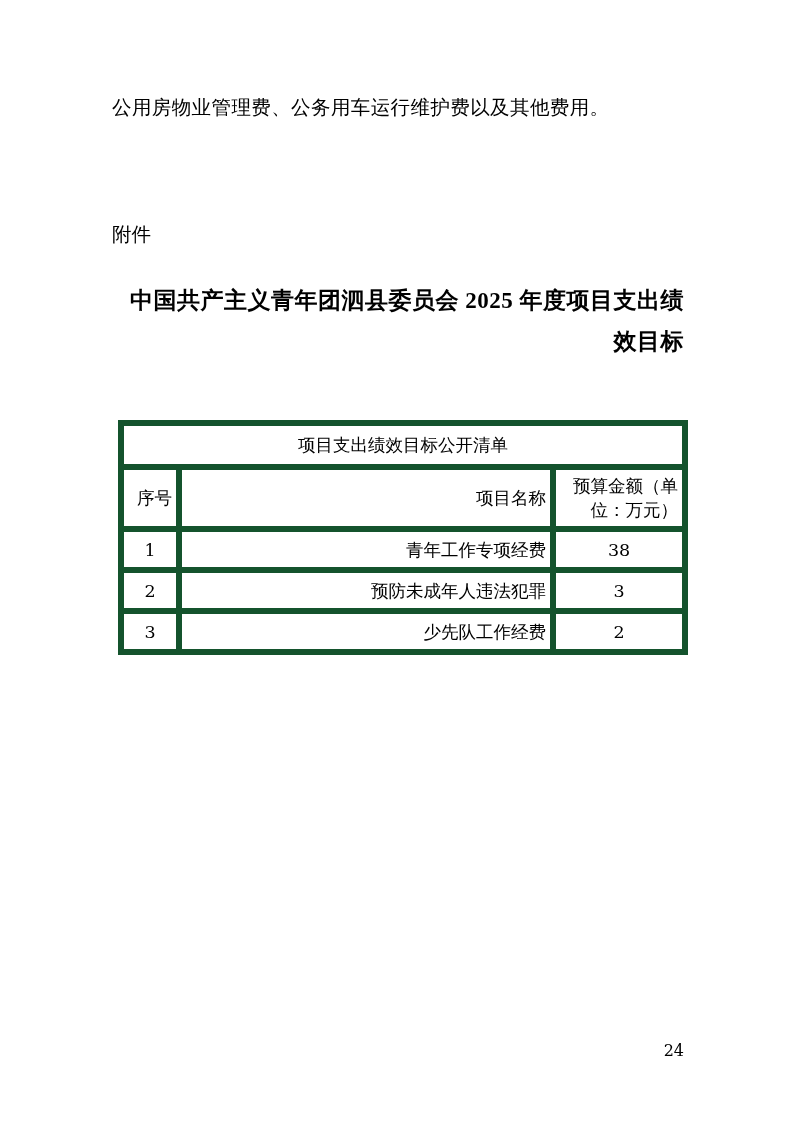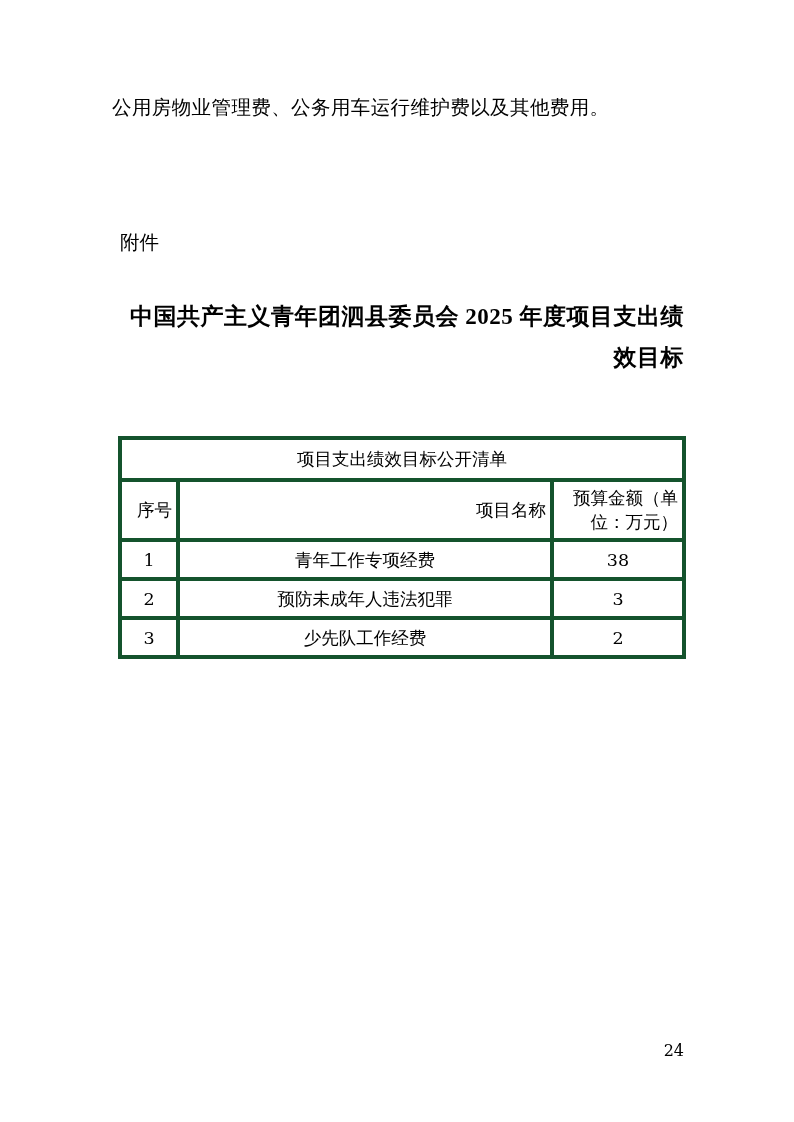--- a/index.html
+++ b/index.html
@@ -45,21 +45,21 @@
     text-decoration: underline;
     text-underline-offset: 3px;
   }
   .gap-after-para {
     height: 92px;
   }
   .attach-label {
     font-family: "DejaVu Serif", serif;
     font-size: 19.5px;
     line-height: 30px;
-    margin: 8px;
+    margin: 0;
   }
   .gap-attach {
     height: 30px;
   }
   .doc-title {
     font-family: Liberation Serif, serif;
     font-weight: bold;
     font-size: 23px;
     line-height: 41px;
     text-align: right;
@@ -69,21 +69,21 @@
   .gap-title-table {
     height: 58px;
   }
   table.grid {
     border-collapse: collapse;
     width: 564px;
     margin: 0 auto 0 6px;
     table-layout: fixed;
   }
   table.grid td {
-    border: 4px solid #14532d;
+    border: 6px solid #14532d;
     font-family: "DejaVu Serif", serif;
     font-size: 17.5px;
     padding: 3px 4px;
     vertical-align: middle;
   }
   .cap-cell {
     text-align: center;
     height: 32px;
   }
   .hdr-cell {
@@ -95,21 +95,21 @@
     text-align: right;
     padding-left: 4px;
   }
   .col-seq { width: 58px; }
   .col-name { width: 374px; }
   .col-amt { width: 132px; }
   .row-cell {
     height: 29px;
   }
   .c-center { text-align: center; }
-  .c-left { text-align: center; padding-left: 6px; }
+  .c-left { text-align: right; padding-left: 6px; }
   .page-number {
     position: absolute;
     right: 110px;
     bottom: 62px;
     font-family: "DejaVu Serif", serif;
     font-size: 16px;
     margin-top: 20px;
   }
 </style>
 </head>

